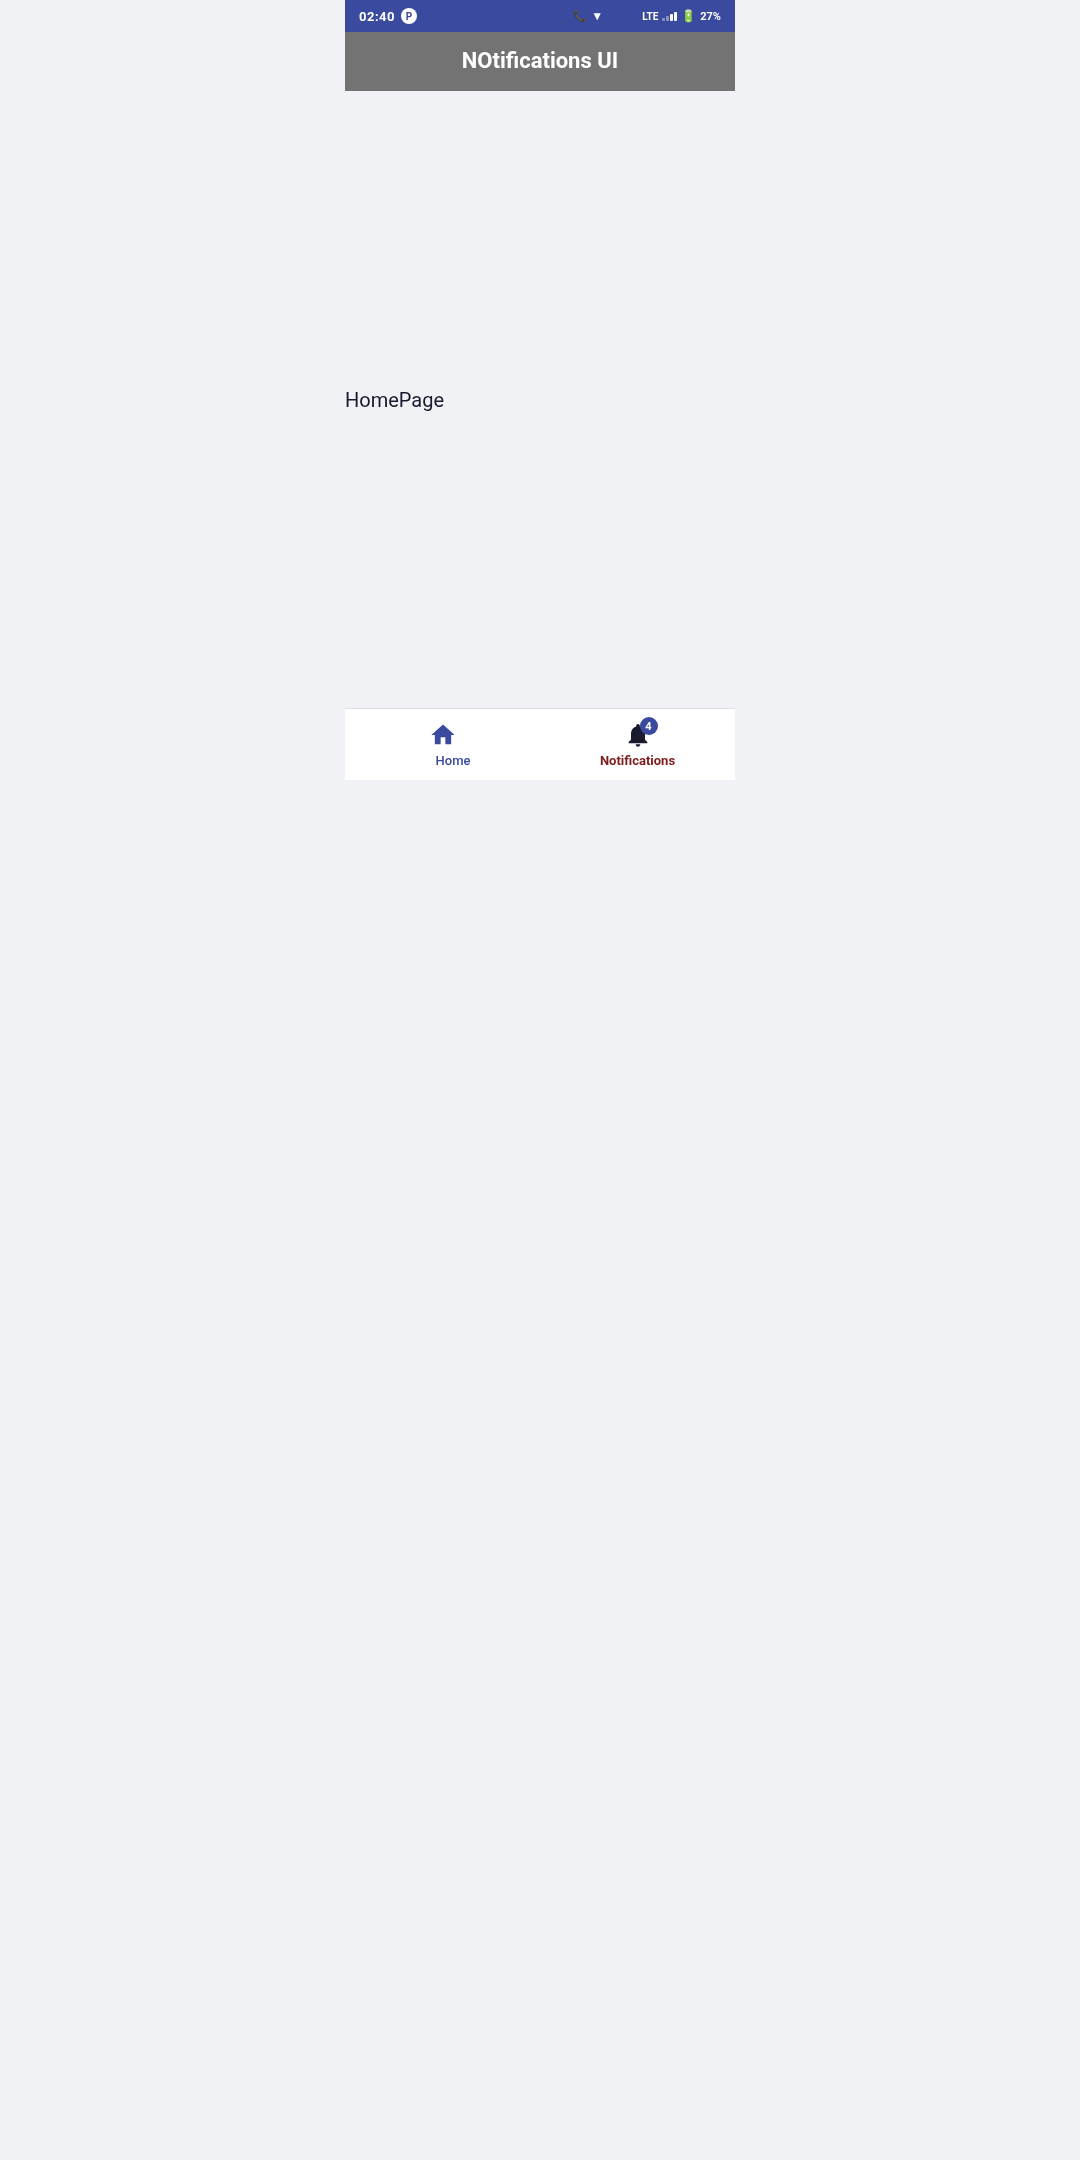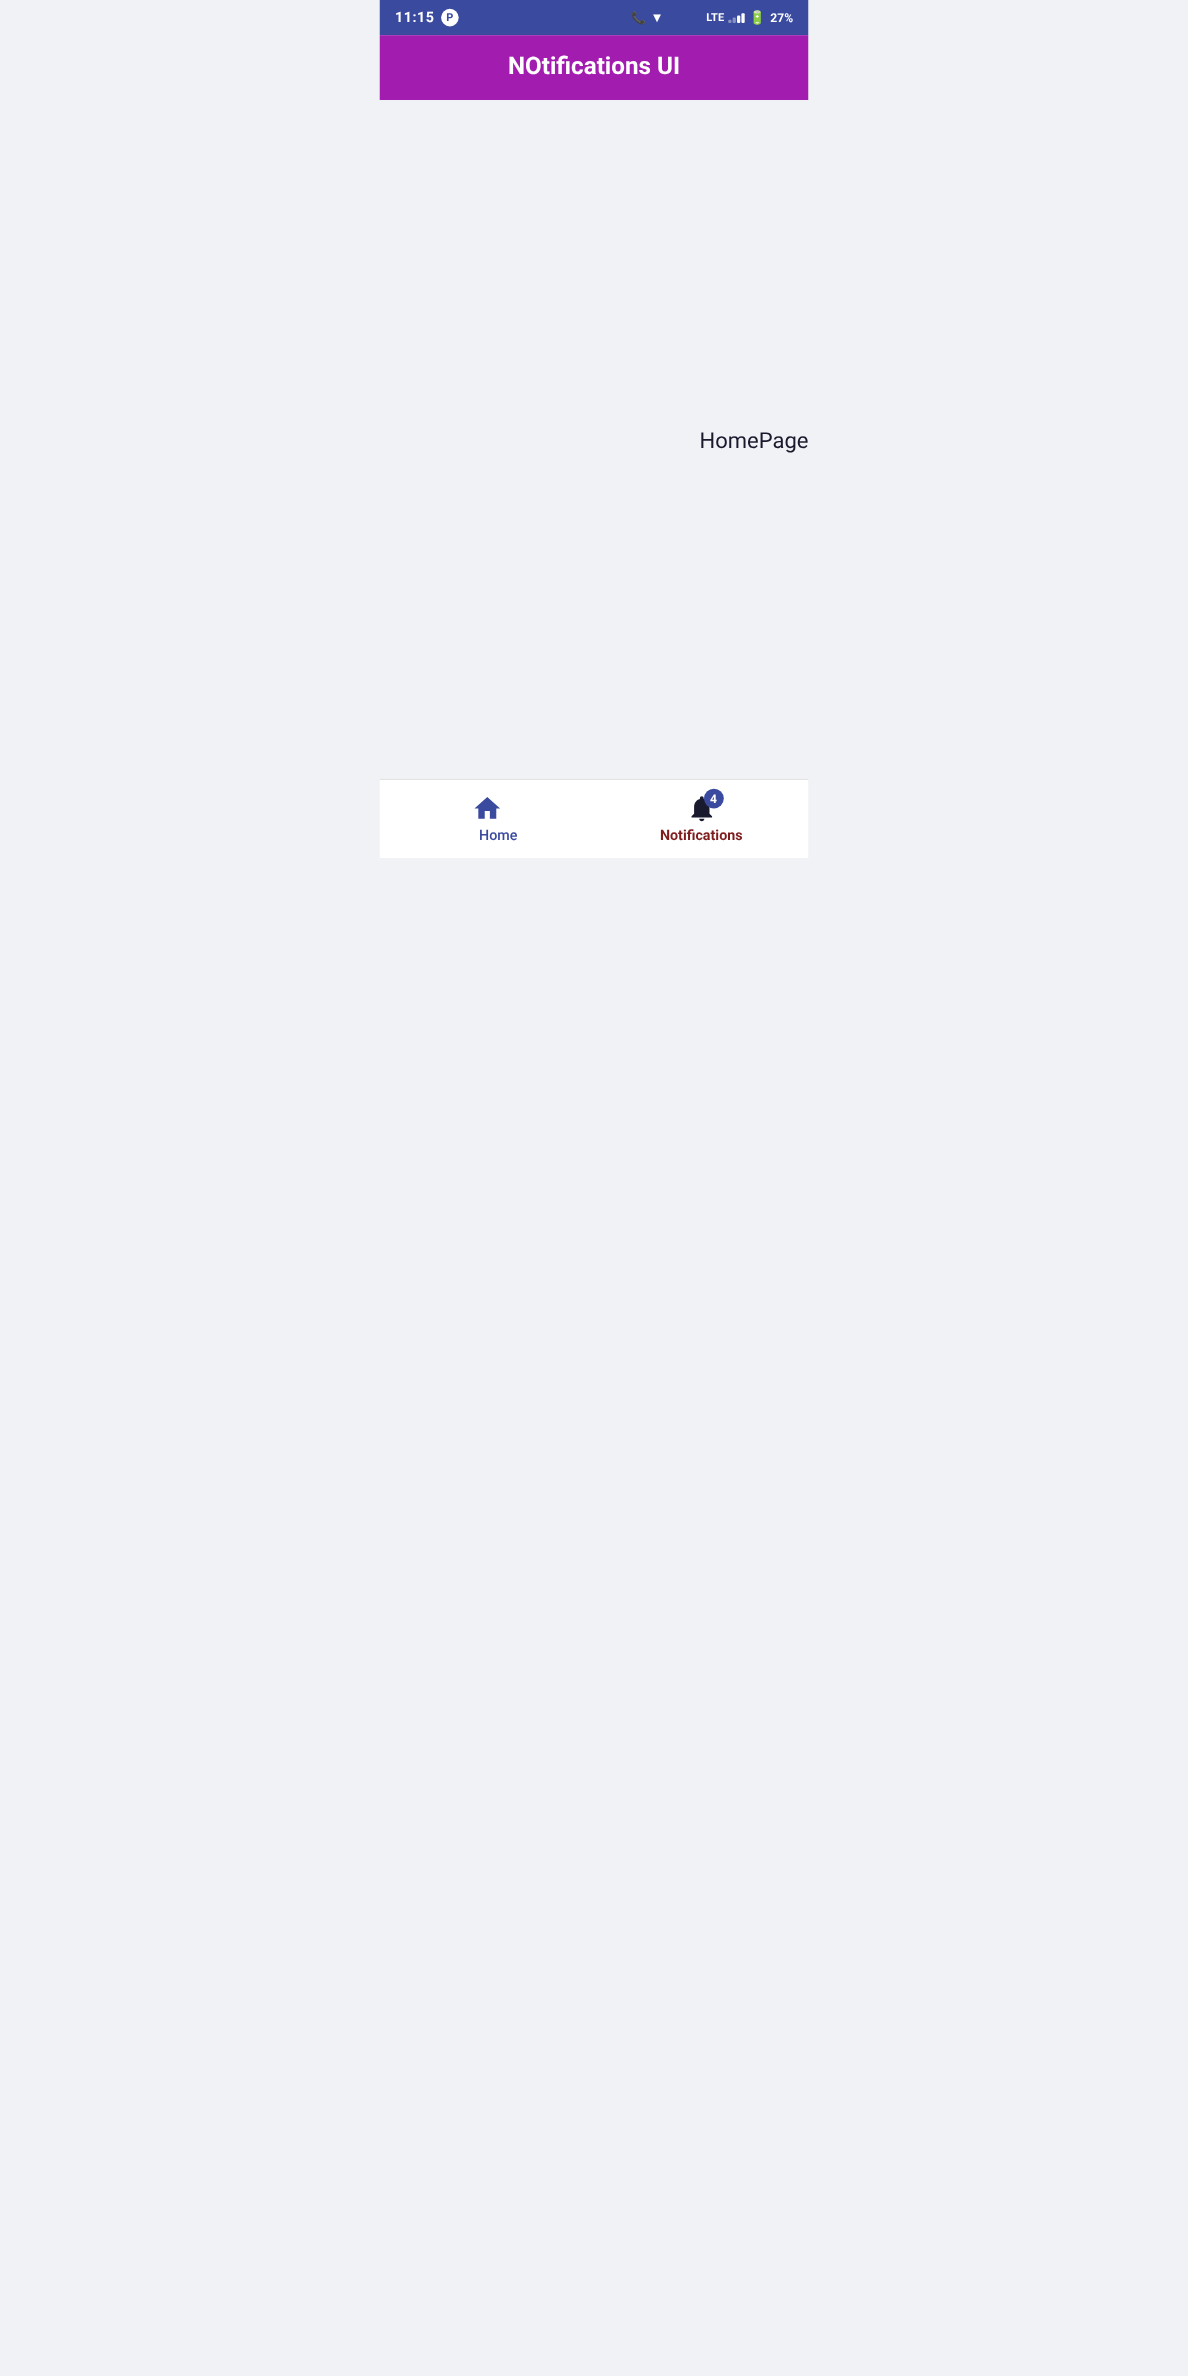--- a/index.html
+++ b/index.html
@@ -54,41 +54,41 @@
       height: 16px;
       display: flex;
       align-items: center;
       justify-content: center;
       font-size: 10px;
       font-weight: bold;
     }
 
     
     .app-bar {
-      background: #a21caf;
+      background: #737373;
       color: white;
       display: flex;
       align-items: center;
       justify-content: center;
       padding: 16px 16px 18px;
       flex-shrink: 0;
     }
 
     .app-bar-title {
       font-size: 22px;
       font-weight: bold;
       color: white;
     }
 
     
     .main-content {
       flex: 1;
       display: flex;
       align-items: center;
-      justify-content: flex-end;
+      justify-content: flex-start;
       background: #f1f2f6;
     }
 
     .homepage-text {
       font-size: 20px;
       color: #1a1a2e;
       font-weight: 400;
     }
 
     
@@ -187,21 +187,21 @@
 
     .wifi-icon {
       font-size: 12px;
     }
   </style>
 </head>
 <body>
 
 <div class="status-bar">
   <div style="display:flex;align-items:center;gap:6px;">
-    <span class="status-time">11:15</span>
+    <span class="status-time">02:40</span>
     <div class="parking-icon">
       <span>P</span>
     </div>
   </div>
   <div class="status-icons">
 
     <span style="font-size:11px;">📞</span>
 
     <span class="wifi-icon">▼</span>
 

